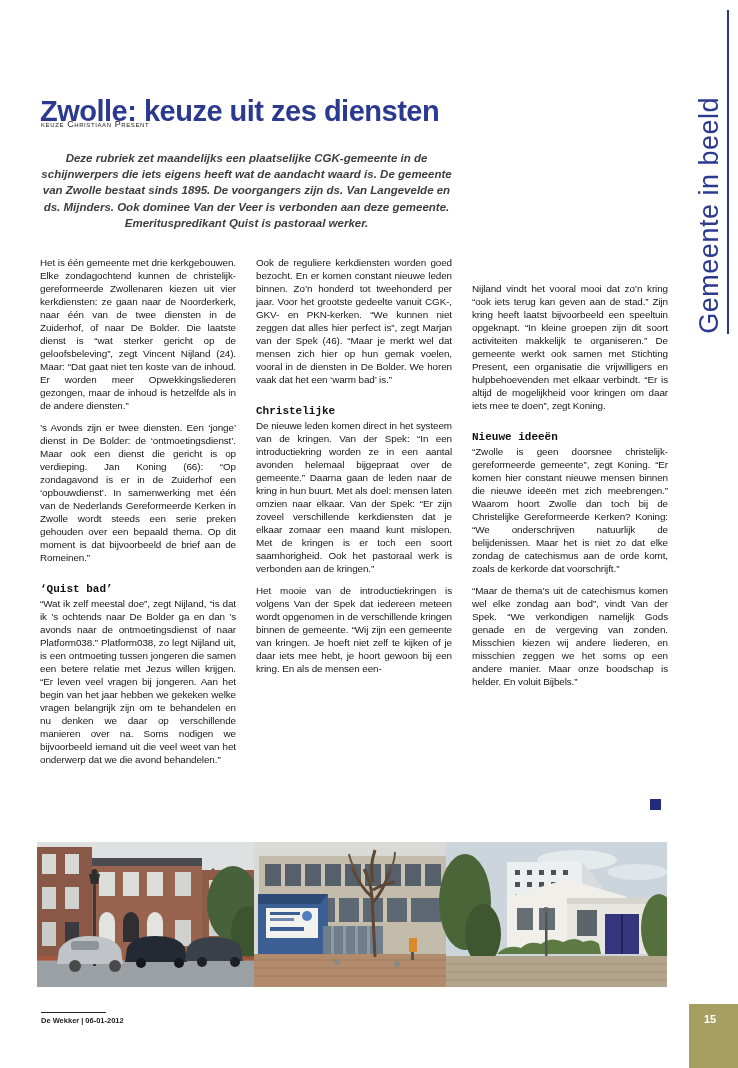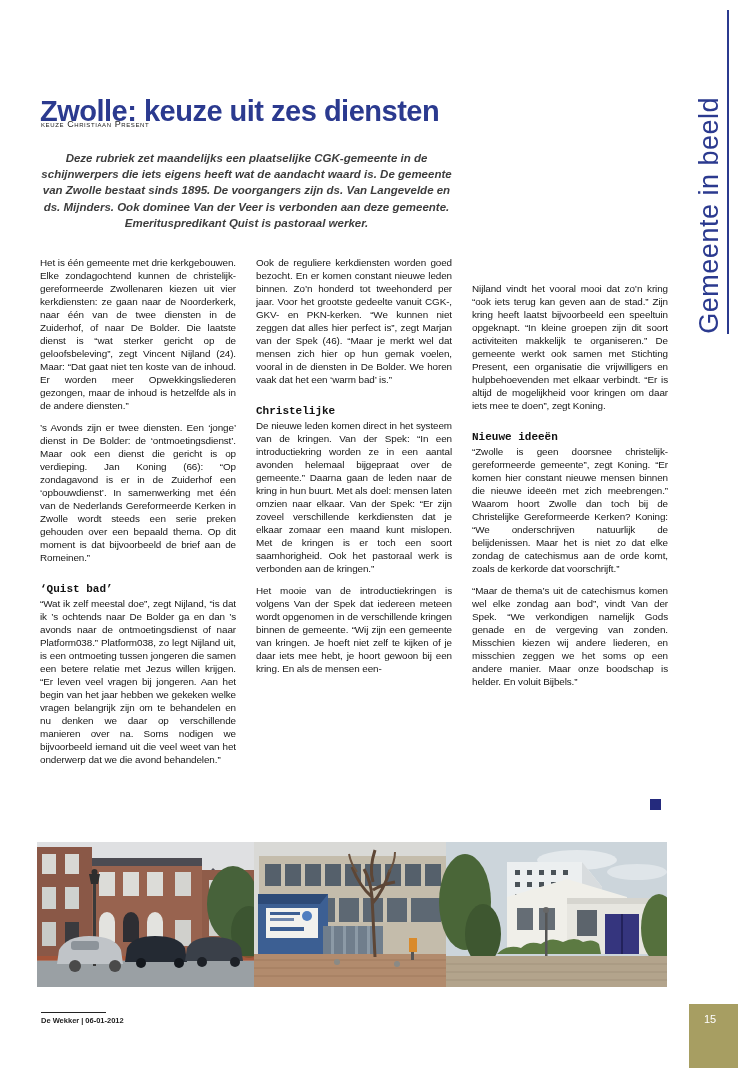--- a/index.html
+++ b/index.html
@@ -38,21 +38,21 @@
 
   
   .photo{position:absolute;left:37px;top:842px;width:630px;height:145px;}
   .photo svg{display:block;}
 
   
   .footer-line{position:absolute;left:41px;top:1012px;width:65px;height:1px;background:#222;}
   .footer-text{position:absolute;left:41px;top:1016px;font-size:7.5px;font-weight:bold;color:#222;}
   .footer-text .sep{margin:0 2px;}
   .page-number{position:absolute;left:689px;top:1004px;width:49px;height:64px;background:#a79e62;
-               box-sizing:border-box;padding:9px 0 0 15px;font-size:11px;font-weight:normal;color:#fff;}
+               box-sizing:border-box;padding:9px 0 0 15px;font-size:11px;font-weight:bold;color:#fff;}
 </style>
 </head>
 <body>
 
 <div class="page">
 
   <div class="rail">
     <div class="rail-line"></div>
     <div class="rail-text">Gemeente in beeld</div>
   </div>

